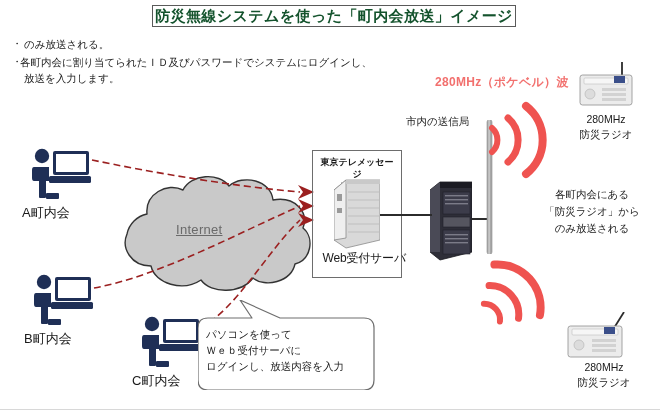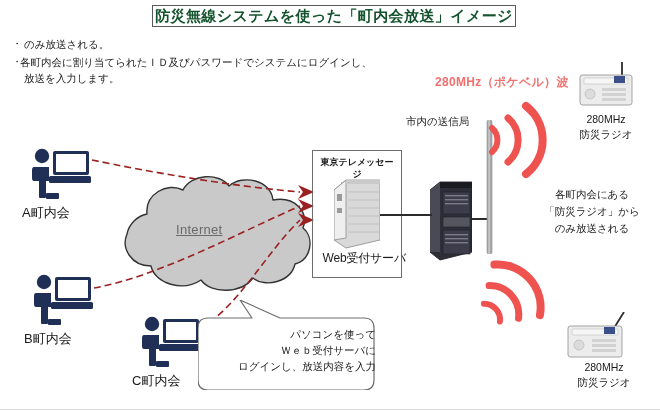--- a/index.html
+++ b/index.html
@@ -159,21 +159,21 @@
   #pc-a-label { left: 22px; top: 204px; width: 78px; }
   #pc-b-label { left: 24px; top: 330px; width: 78px; }
   #pc-c-label { left: 132px; top: 372px; width: 78px; }
 
   
   #bubble-svg { left: 198px; top: 300px; width: 186px; height: 90px; }
   #bubble-text {
     left: 206px;
     top: 326px;
     width: 170px;
-    text-align: right;
+    text-align: left;
     font-size: 10.5px;
     line-height: 16px;
     color: #1a1a1a;
   }
 
   
   #radio-top { left: 578px; top: 62px; width: 56px; height: 48px; }
   #radio-bottom { left: 566px; top: 312px; width: 62px; height: 50px; }
   #server-tower { left: 334px; top: 178px; width: 46px; height: 72px; }
   #rack { left: 430px; top: 178px; width: 42px; height: 84px; }

